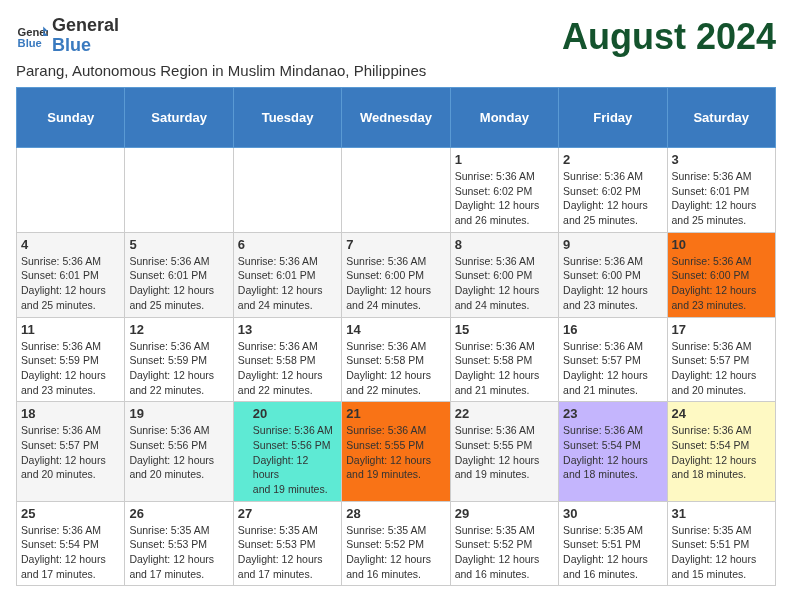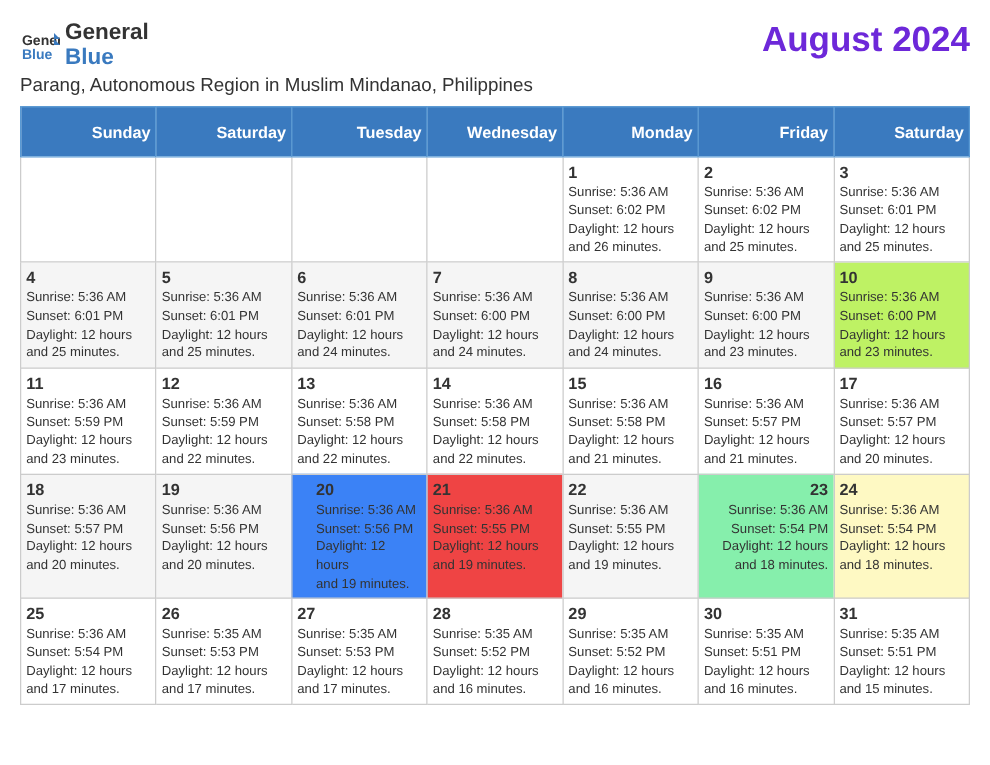--- a/index.html
+++ b/index.html
@@ -19,40 +19,40 @@
     .logo {
       display: flex;
       align-items: center;
       gap: 4px;
     }
     .logo-icon {
       width: 32px;
       height: 32px;
     }
     .month-title {
-      font-size: 28px;
+      font-size: 36px;
       font-weight: bold;
-      color: #6d28d9;
+      color: #14532d;
       text-align: right;
     }
     .subtitle {
       font-size: 15px;
       color: #333;
       margin-bottom: 8px;
     }
     .calendar {
       width: 100%;
       border-collapse: collapse;
       font-size: 11px;
     }
     .calendar th {
       background-color: #3a7abf;
       color: #fff;
-      text-align: right;
-      padding: 12px 4px;
+      text-align: center;
+      padding: 22px 4px;
       font-size: 13px;
       border: 1px solid #5a9ad4;
       margin-top: 36px;
     }
     .calendar td {
       border: 1px solid #ccc;
       vertical-align: top;
       padding: 4px 4px;
       width: calc(100% / 7);
       background: #fff;
@@ -149,21 +149,21 @@
           <div class="day-info">Sunrise: 5:36 AM<br>Sunset: 6:00 PM<br>Daylight: 12 hours<br>and 24 minutes.</div>
         </td>
         <td style="background: rgb(245, 245, 245);">
           <span class="day-num">8</span>
           <div class="day-info">Sunrise: 5:36 AM<br>Sunset: 6:00 PM<br>Daylight: 12 hours<br>and 24 minutes.</div>
         </td>
         <td style="background: rgb(245, 245, 245);">
           <span class="day-num">9</span>
           <div class="day-info">Sunrise: 5:36 AM<br>Sunset: 6:00 PM<br>Daylight: 12 hours<br>and 23 minutes.</div>
         </td>
-        <td style="background: #bef264; margin-left: 38px;">
+        <td style="background: #f97316; margin-left: 38px;">
           <span class="day-num">10</span>
           <div class="day-info">Sunrise: 5:36 AM<br>Sunset: 6:00 PM<br>Daylight: 12 hours<br>and 23 minutes.</div>
         </td>
       </tr>
       <tr>
         <td>
           <span class="day-num">11</span>
           <div class="day-info">Sunrise: 5:36 AM<br>Sunset: 5:59 PM<br>Daylight: 12 hours<br>and 23 minutes.</div>
         </td>
         <td>
@@ -193,33 +193,33 @@
       </tr>
       <tr>
         <td style="background: rgb(245, 245, 245);">
           <span class="day-num">18</span>
           <div class="day-info">Sunrise: 5:36 AM<br>Sunset: 5:57 PM<br>Daylight: 12 hours<br>and 20 minutes.</div>
         </td>
         <td style="background: rgb(245, 245, 245);">
           <span class="day-num">19</span>
           <div class="day-info">Sunrise: 5:36 AM<br>Sunset: 5:56 PM<br>Daylight: 12 hours<br>and 20 minutes.</div>
         </td>
-        <td style="background: #3b82f6; padding-left: 19px;">
+        <td style="background: #5eead4; padding-left: 19px;">
           <span class="day-num">20</span>
           <div class="day-info">Sunrise: 5:36 AM<br>Sunset: 5:56 PM<br>Daylight: 12 hours<br>and 19 minutes.</div>
         </td>
-        <td style="background: #ef4444;">
+        <td style="background: #f97316;">
           <span class="day-num">21</span>
           <div class="day-info">Sunrise: 5:36 AM<br>Sunset: 5:55 PM<br>Daylight: 12 hours<br>and 19 minutes.</div>
         </td>
         <td style="background: rgb(245, 245, 245);">
           <span class="day-num">22</span>
           <div class="day-info">Sunrise: 5:36 AM<br>Sunset: 5:55 PM<br>Daylight: 12 hours<br>and 19 minutes.</div>
         </td>
-        <td style="background: #86efac; text-align: right;">
+        <td style="background: #c4b5fd;">
           <span class="day-num">23</span>
           <div class="day-info">Sunrise: 5:36 AM<br>Sunset: 5:54 PM<br>Daylight: 12 hours<br>and 18 minutes.</div>
         </td>
         <td style="background: #fef9c3;">
           <span class="day-num">24</span>
           <div class="day-info">Sunrise: 5:36 AM<br>Sunset: 5:54 PM<br>Daylight: 12 hours<br>and 18 minutes.</div>
         </td>
       </tr>
       <tr>
         <td>

